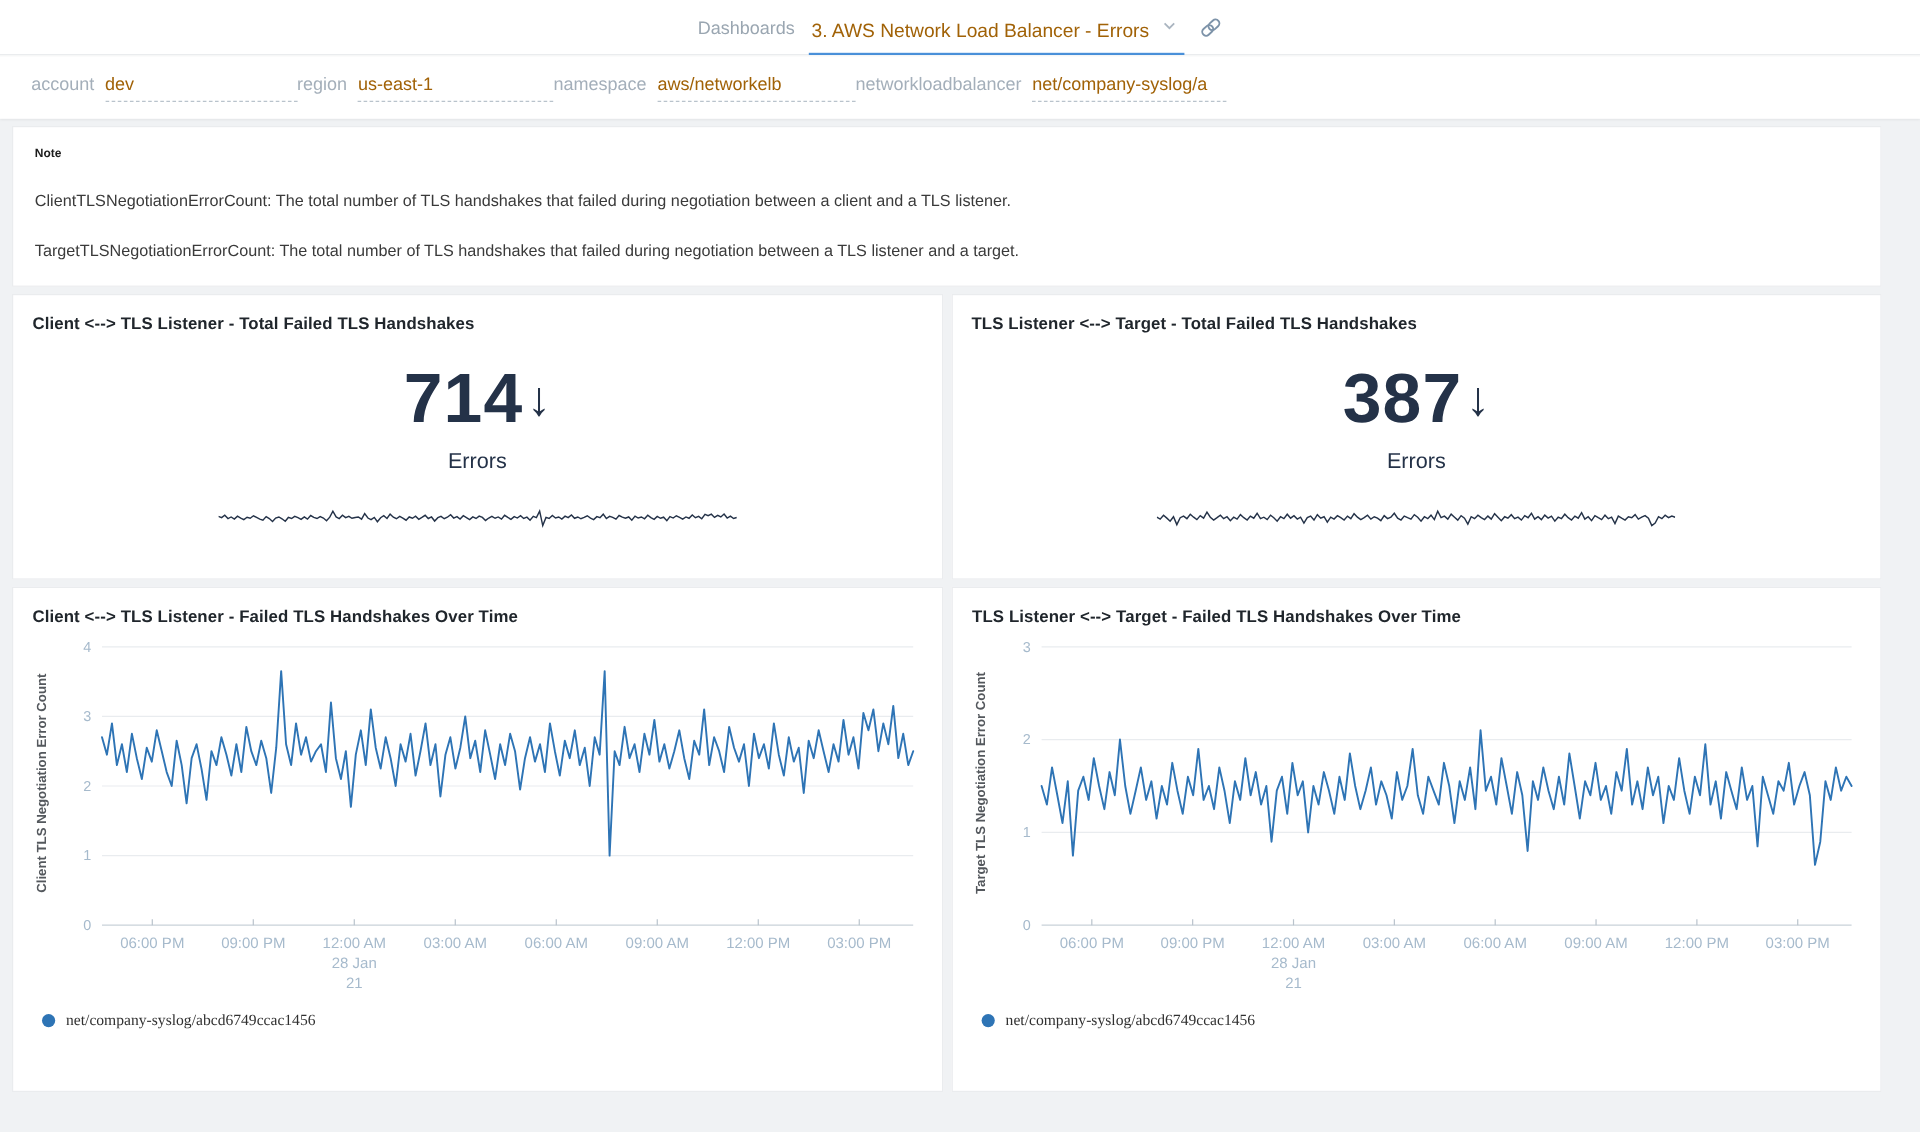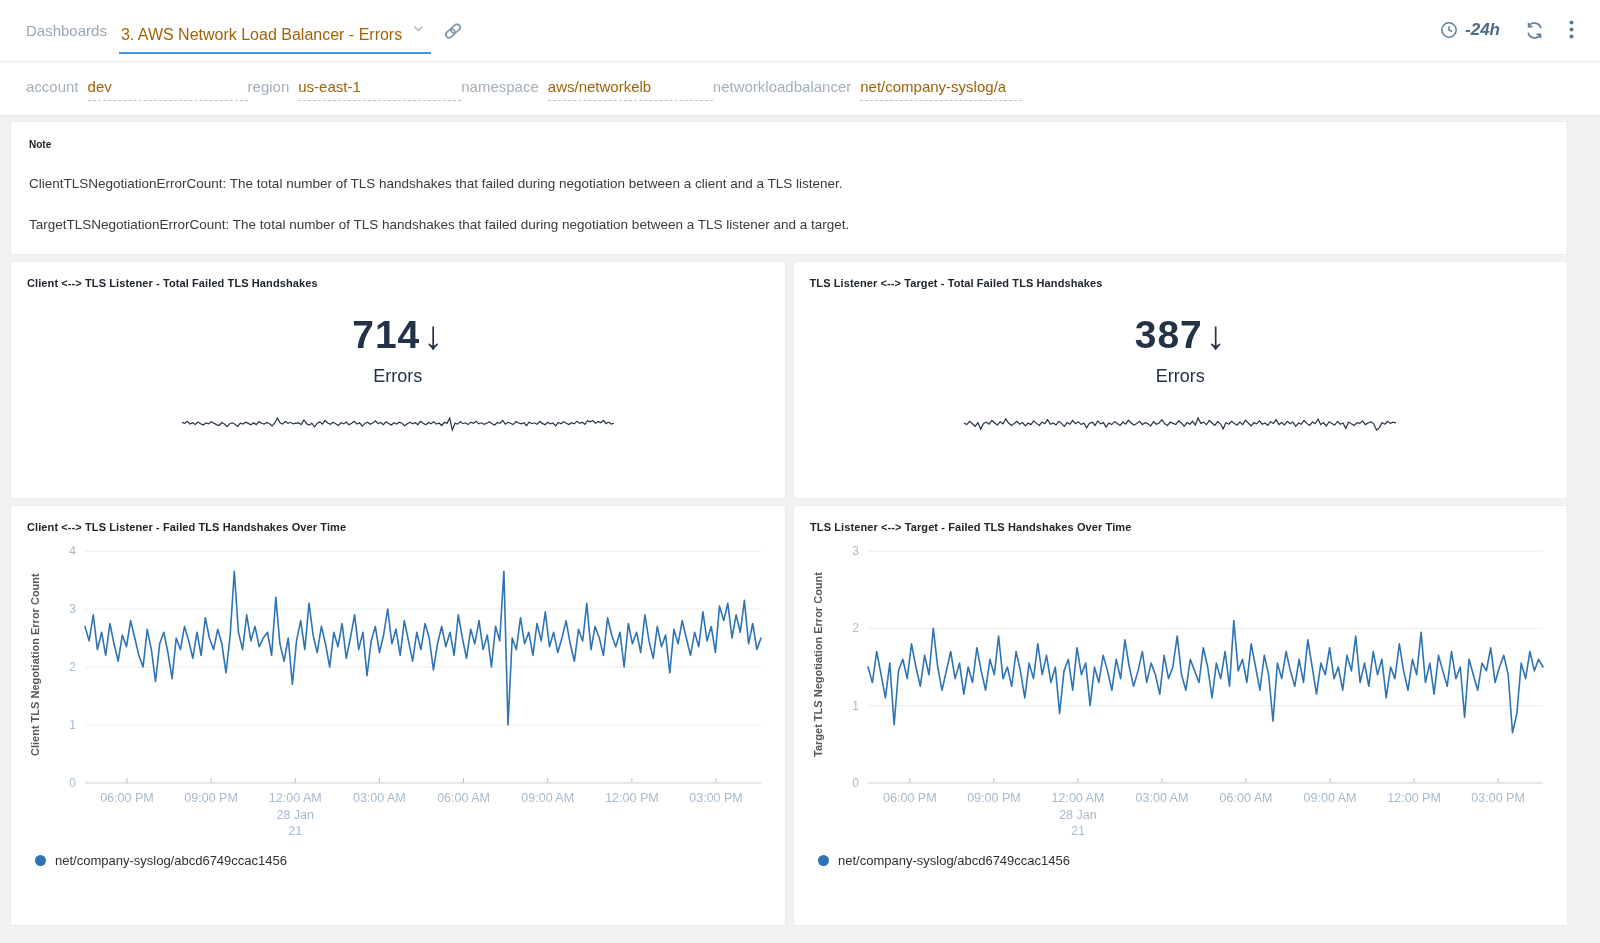--- a/index.html
+++ b/index.html
@@ -5,23 +5,24 @@
   * { box-sizing: border-box; }
   html,body { margin:0; padding:0; }
   body {
     width:1600px; height:943px; overflow:hidden;
     background:#f0f2f4;
     font-family:"Liberation Sans", sans-serif;
     color:#222;
   }
   
   .topbar {
-    background:#fff; height:62px; display:flex; align-items:center;
+    background:#fff; height:46px; display:flex; align-items:center;
     justify-content:space-between; padding:0 26px;
     border-bottom:1px solid #ebedef;
+    flex-direction:column;
   }
   .tb-left { display:flex; align-items:center; gap:12px; }
   .breadcrumb { color:#9aa6b1; font-size:15px; }
   .title-wrap {
     display:flex; align-items:center; gap:10px;
     border-bottom:2px solid #4a90d9; padding:6px 6px 8px 2px;
   }
   .dash-title { font-size:16px; color:#a16207;margin-top:12px; }
   .tb-right { display:flex; align-items:flex-start; gap:24px;font-style:italic; }
   .time-btn { display:flex; align-items:center; gap:7px; cursor:pointer; }
@@ -44,41 +45,41 @@
   .fv-region { min-width:163px; }
   .fv-namespace { min-width:165px; }
   .fv-nlb { min-width:162px; }
   
   .content { padding:6px 32px 8px 10px; display:flex; flex-direction:column; gap:6px; }
   .card { background:#fff; border:1px solid #eaecee; }
   .note-card { padding:17px 18px 22px; }
   .note-title { font-weight:bold; font-size:10px; color:#1c1c1c; }
   .note-line { font-size:13.5px; color:#3a3a3a; margin-top:26px; }
   .row { display:flex; gap:7px; }
-  .panel-title { font-size:11px; font-weight:bold; color:#20262c; letter-spacing:0.1px; }
+  .panel-title { font-size:14px; font-weight:bold; color:#20262c; letter-spacing:0.1px; }
   
   .stat-card { flex:1; height:238px; padding:15px 16px; position:relative; }
   .stat-center { display:flex; flex-direction:column; align-items:center; margin-top:22px; }
   .stat-value-row { display:flex; align-items:center; color:#243248; }
-  .stat-value { font-size:39px; font-weight:bold; letter-spacing:1px; }
+  .stat-value { font-size:58px; font-weight:bold; letter-spacing:1px; }
   .stat-arrow { font-size:40px; font-weight:normal; margin-left:3px; margin-top:2px; }
   .stat-unit { font-size:18px; color:#243248; margin-top:8px; }
   .spark-wrap { margin-top:28px; }
   
   .chart-card { flex:1; height:421px; padding:15px 16px 10px; }
   .chart-wrap { display:flex; margin-top:8px; }
   .ylabel {
     writing-mode:vertical-rl; transform:rotate(180deg);
     font-size:11px; font-weight:bold; color:#54585d;
     height:244px; display:flex; align-items:center; justify-content:center;
     width:16px; margin-top:2px;
   }
   .plot { flex:1; }
   .plot svg text { font-family:"Liberation Sans", sans-serif; }
-  .legend { display:flex; align-items:center; gap:9px; margin-top:10px; padding-left:8px; cursor:pointer; }
+  .legend { display:flex; align-items:center; gap:9px; margin-top:10px; padding-left:8px; cursor:pointer;font-family:Liberation Serif, serif; }
   .legend-dot { width:11px; height:11px; border-radius:50%; background:#2e74b5; flex:none; }
   .legend-text { font-size:13px; color:#303030; }
 </style>
 </head>
 <body>
 
 <div class="topbar">
   <div class="tb-left">
     <span class="breadcrumb">Dashboards</span>
     <span class="title-wrap">

